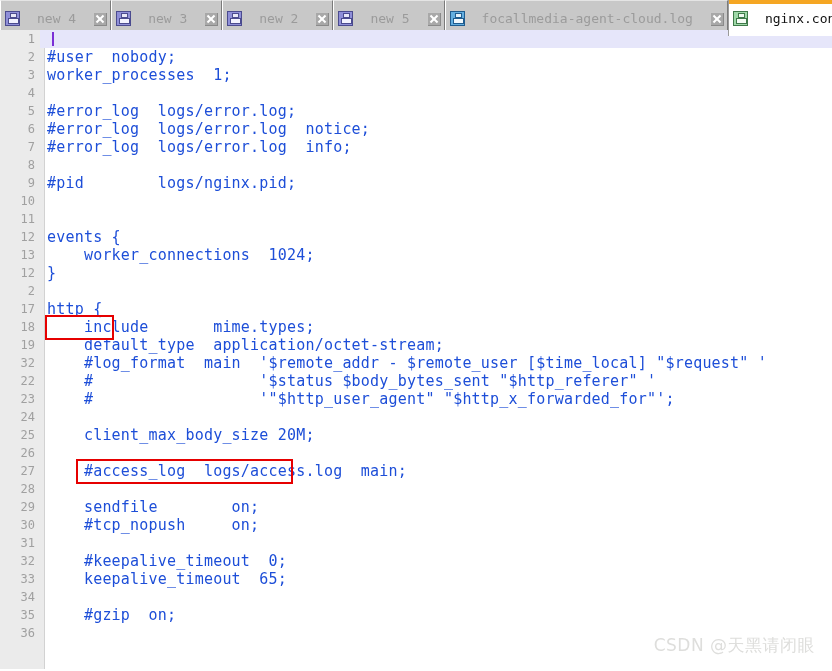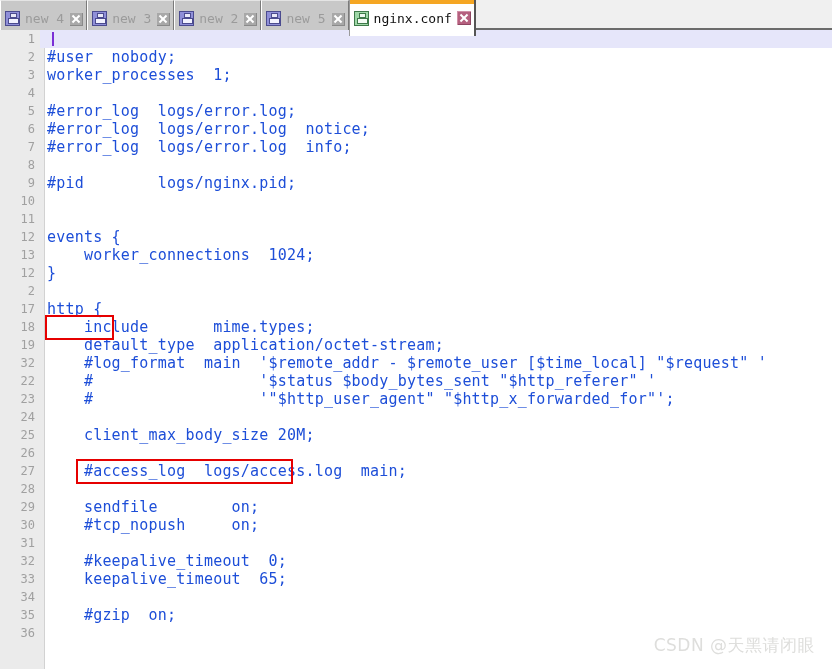--- a/index.html
+++ b/index.html
@@ -29,21 +29,21 @@
     background: #f0f0f0;
     border-bottom: 2px solid #6b6b6b;
     display: flex;
     align-items: stretch;
     box-sizing: border-box;
   }
   .tab {
     position: relative;
     display: flex;
     align-items: center;
-    gap: 4px;
+    gap: 16px;
     padding: 0 3px 0 4px;
     background: #c8c8c8;
     border-left: 1px solid #ffffff;
     border-right: 1px solid #7a7a7a;
     border-top: 1px solid #e4e4e4;
     box-sizing: border-box;
     height: 36px;
     cursor: pointer;
     flex: 0 0 auto;
   }
@@ -253,20 +253,28 @@
         <span class="closebtn"></span>
       </div>
       <div class="tab">
         <span class="floppy ">
           <span class="shutter"></span>
           <span class="label"></span>
         </span>
         <span class="tab-label">new  5</span>
         <span class="closebtn"></span>
       </div>
+      <div class="tab">
+        <span class="floppy blue">
+          <span class="shutter"></span>
+          <span class="label"></span>
+        </span>
+        <span class="tab-label">focallmedia-agent-cloud.log</span>
+        <span class="closebtn"></span>
+      </div>
       <div class="tab active">
         <span class="floppy green">
           <span class="shutter"></span>
           <span class="label"></span>
         </span>
         <span class="tab-label">nginx.conf</span>
         <span class="closebtn pink"></span>
       </div>
     </div>
 

